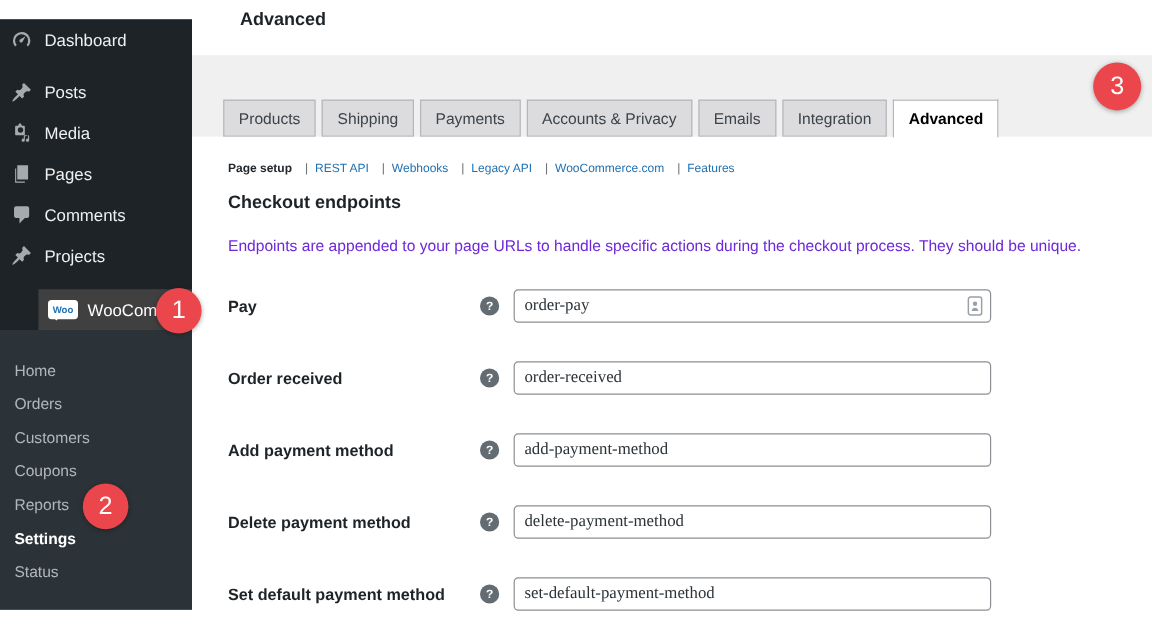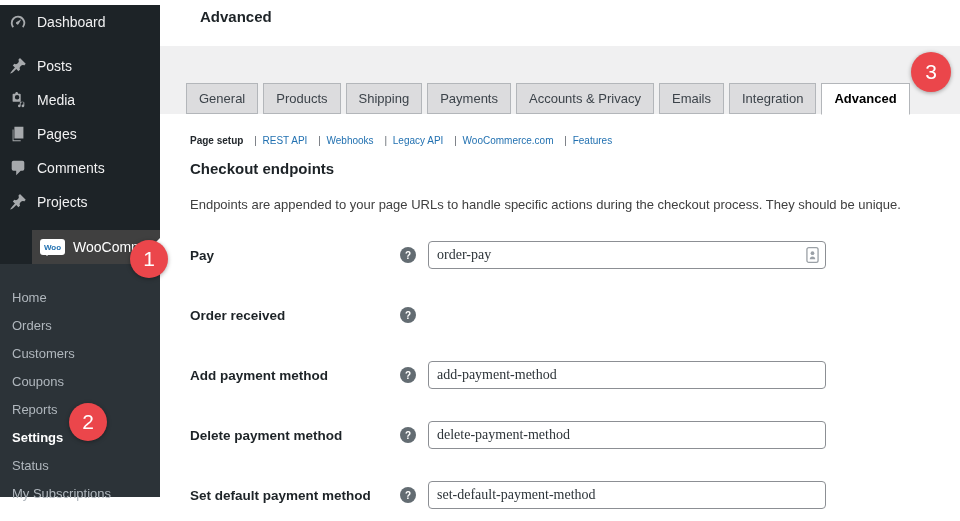--- a/index.html
+++ b/index.html
@@ -1,21 +1,21 @@
 <!DOCTYPE html>
 <html><head>
 <meta charset="utf-8">
 <style>
   html,body{margin:0;padding:0;}
   body{
     width:960px;height:521px;position:relative;overflow:hidden;
     font-family:"Liberation Sans", sans-serif;background:#fff;
   }
   
-  .sidebar{position:absolute;left:0;top:5px;width:160px;height:492px;background:#1d2327;z-index:1;}
+  .sidebar{position:absolute;left:0;top:16px;width:160px;height:492px;background:#1d2327;z-index:1;}
   .menu-item{display:flex;align-items:center;height:34px;padding:0 8px;color:#f0f0f1;font-size:14px;cursor:pointer;}
   .menu-item .micon{width:20px;height:20px;margin-right:9px;display:flex;align-items:center;justify-content:center;flex:none;}
   .menu-item svg{fill:#a7aaad;}
   .menu-sep{height:10px;}
   .menu-item.woo{background:#404040;position:relative;margin-top:11px;margin-left:32px;}
   .menu-item.woo .mlabel{color:#fff;}
   .woo-badge{width:25px;height:16px;background:#fff;border-radius:3px;color:#2271b1;
     font-size:8px;font-weight:bold;display:flex;align-items:center;justify-content:center;
     margin-right:8px;position:relative;flex:none;}
   .woo-badge::after{content:"";position:absolute;bottom:-4px;left:4px;border:3px solid transparent;border-top-color:#fff;}
@@ -33,21 +33,21 @@
   .tab{font-size:13px;color:#3c434a;background:#dcdcde;border:1px solid #b3b6ba;
     padding:7px 12px;margin-right:5px;text-decoration:none;white-space:nowrap;cursor:pointer;}
   .tab.active{background:#fff;border-bottom-color:#fff;font-weight:bold;color:#000;
     position:relative;margin-bottom:-1px;padding-bottom:8px;z-index:2;}
   .content{position:relative;background:#fff;height:407px;box-sizing:border-box;padding:0 0 0 30px;overflow:hidden;}
   .subnav{padding-top:21px;font-size:10px;color:#23282d;}
   .subnav .current{font-weight:bold;color:#23282d;}
   .subnav .sepr{color:#646970;margin:0 3px 0 8px;}
   .subnav a{color:#2271b1;text-decoration:none;cursor:pointer;}
   .section-heading{margin:14px 0 0;font-size:15px;font-weight:bold;color:#1d2327;}
-  .section-desc{margin:20px 0 0;font-size:13px;color:#404040;}
+  .section-desc{margin:20px 0 0;font-size:13px;color:#6d28d9;}
   .form{margin-top:13px;}
   .frow{display:flex;align-items:center;height:60px;}
   .frow .flabel{width:210px;font-size:13.5px;font-weight:bold;color:#1d2327;flex:none;}
   .help{width:16px;height:16px;border-radius:50%;background:#636c72;color:#fff;font-size:10px;
     font-weight:bold;display:flex;align-items:center;justify-content:center;margin-right:12px;
     flex:none;cursor:pointer;}
   .input-wrap{position:relative;display:inline-block;}
   .endpoint{width:398px;height:28px;border:1px solid #8c8f94;border-radius:4px;background:#fff;
     padding:0 8px;font-size:14px;color:#2c3338;box-sizing:border-box;font-family:Liberation Serif, serif;}
   .autofill{position:absolute;right:7px;top:50%;transform:translateY(-50%);line-height:0;}
@@ -121,31 +121,29 @@
     <span class="cur-arrow"></span>
   </div>
   <nav class="submenu">
     <div class="sub-item">Home</div>
     <div class="sub-item">Orders</div>
     <div class="sub-item">Customers</div>
     <div class="sub-item">Coupons</div>
     <div class="sub-item">Reports</div>
     <div class="sub-item active">Settings</div>
     <div class="sub-item">Status</div>
-    <div class="sub-item">My Subscriptions</div>
   </nav>
 </aside>
 
 <main class="main">
   <div class="topbar">
     <span class="page-title">Advanced</span>
   </div>
   <div class="grayband">
     <nav class="tabs">
-      <a class="tab">General</a>
       <a class="tab">Products</a>
       <a class="tab">Shipping</a>
       <a class="tab">Payments</a>
       <a class="tab">Accounts &amp; Privacy</a>
       <a class="tab">Emails</a>
       <a class="tab">Integration</a>
       <a class="tab active">Advanced</a>
     </nav>
   </div>
   <div class="content">
@@ -175,20 +173,23 @@
                 <rect x="1" y="1" width="12" height="16" rx="2" fill="none" stroke="#9aa0a6" stroke-width="1.4"></rect>
                 <circle cx="7" cy="7" r="2" fill="#9aa0a6"></circle>
                 <path d="M4 13.5c0-1.7 1.3-3 3-3s3 1.3 3 3z" fill="#9aa0a6"></path>
               </svg>
           </span>
         </span>
       </div>
       <div class="frow">
         <span class="flabel">Order received</span>
         <span class="help">?</span>
+        <span class="input-wrap">
+          <input class="endpoint" type="text" value="order-received" style="">
+        </span>
       </div>
       <div class="frow">
         <span class="flabel">Add payment method</span>
         <span class="help">?</span>
         <span class="input-wrap">
           <input class="endpoint" type="text" value="add-payment-method" style="">
         </span>
       </div>
       <div class="frow">
         <span class="flabel">Delete payment method</span>

